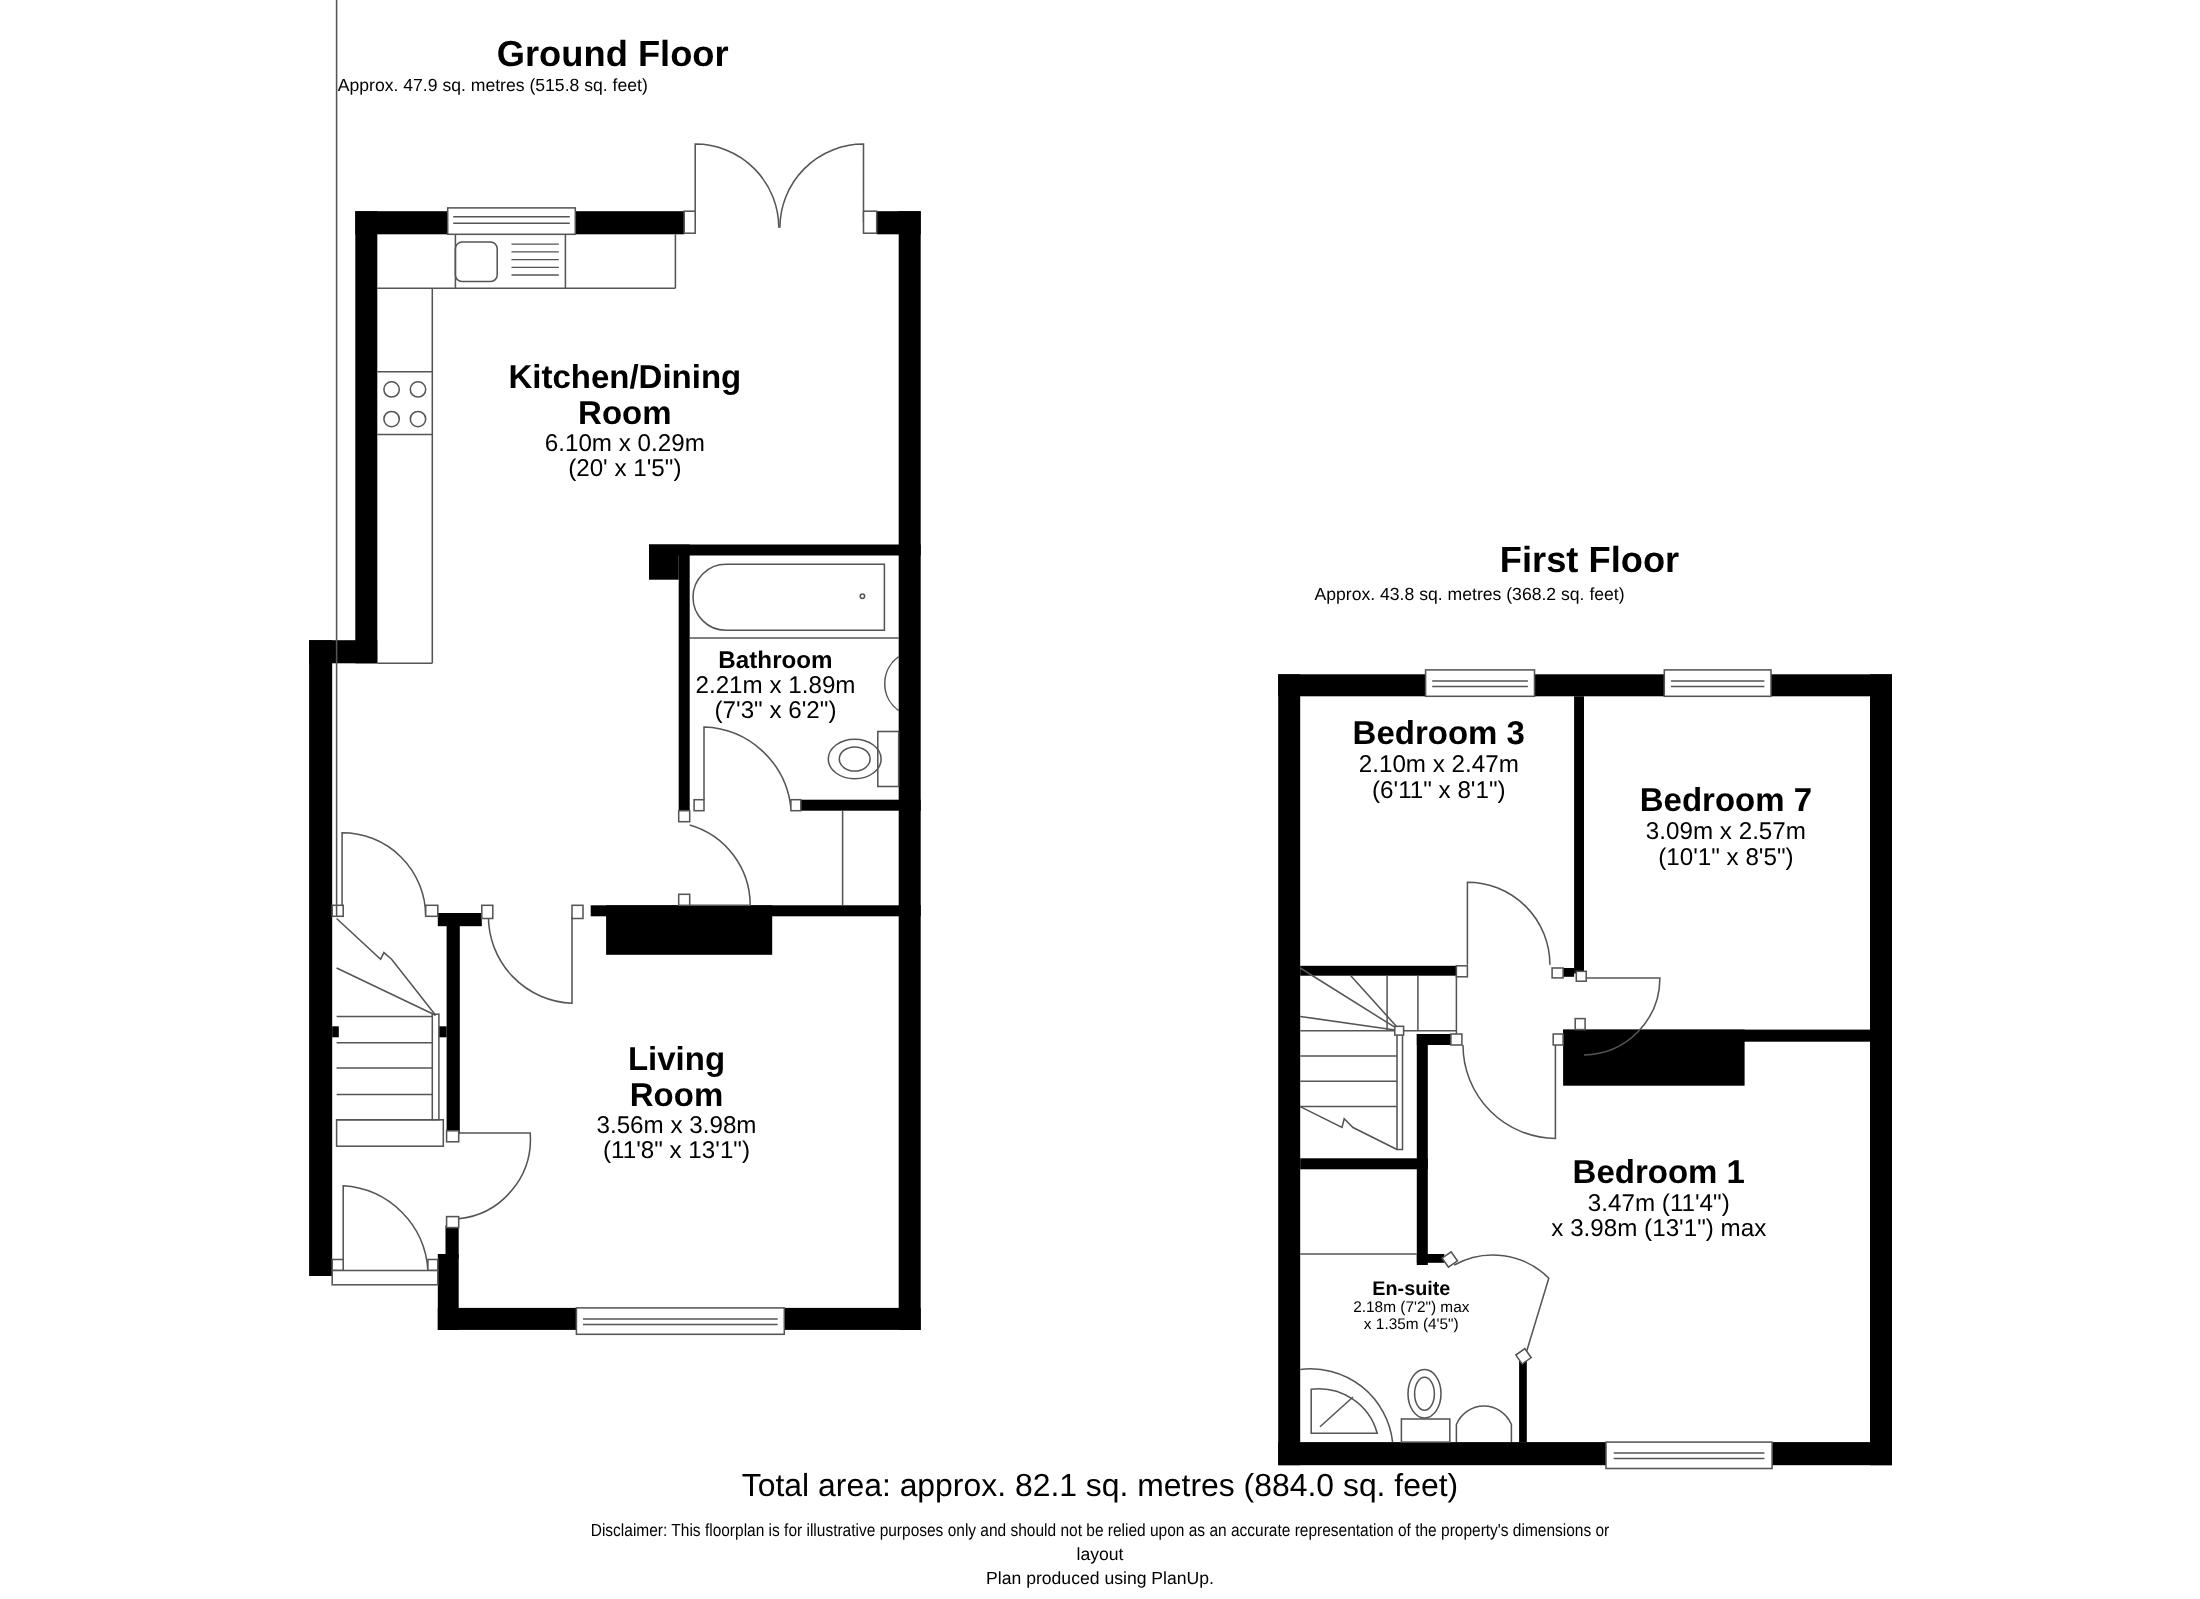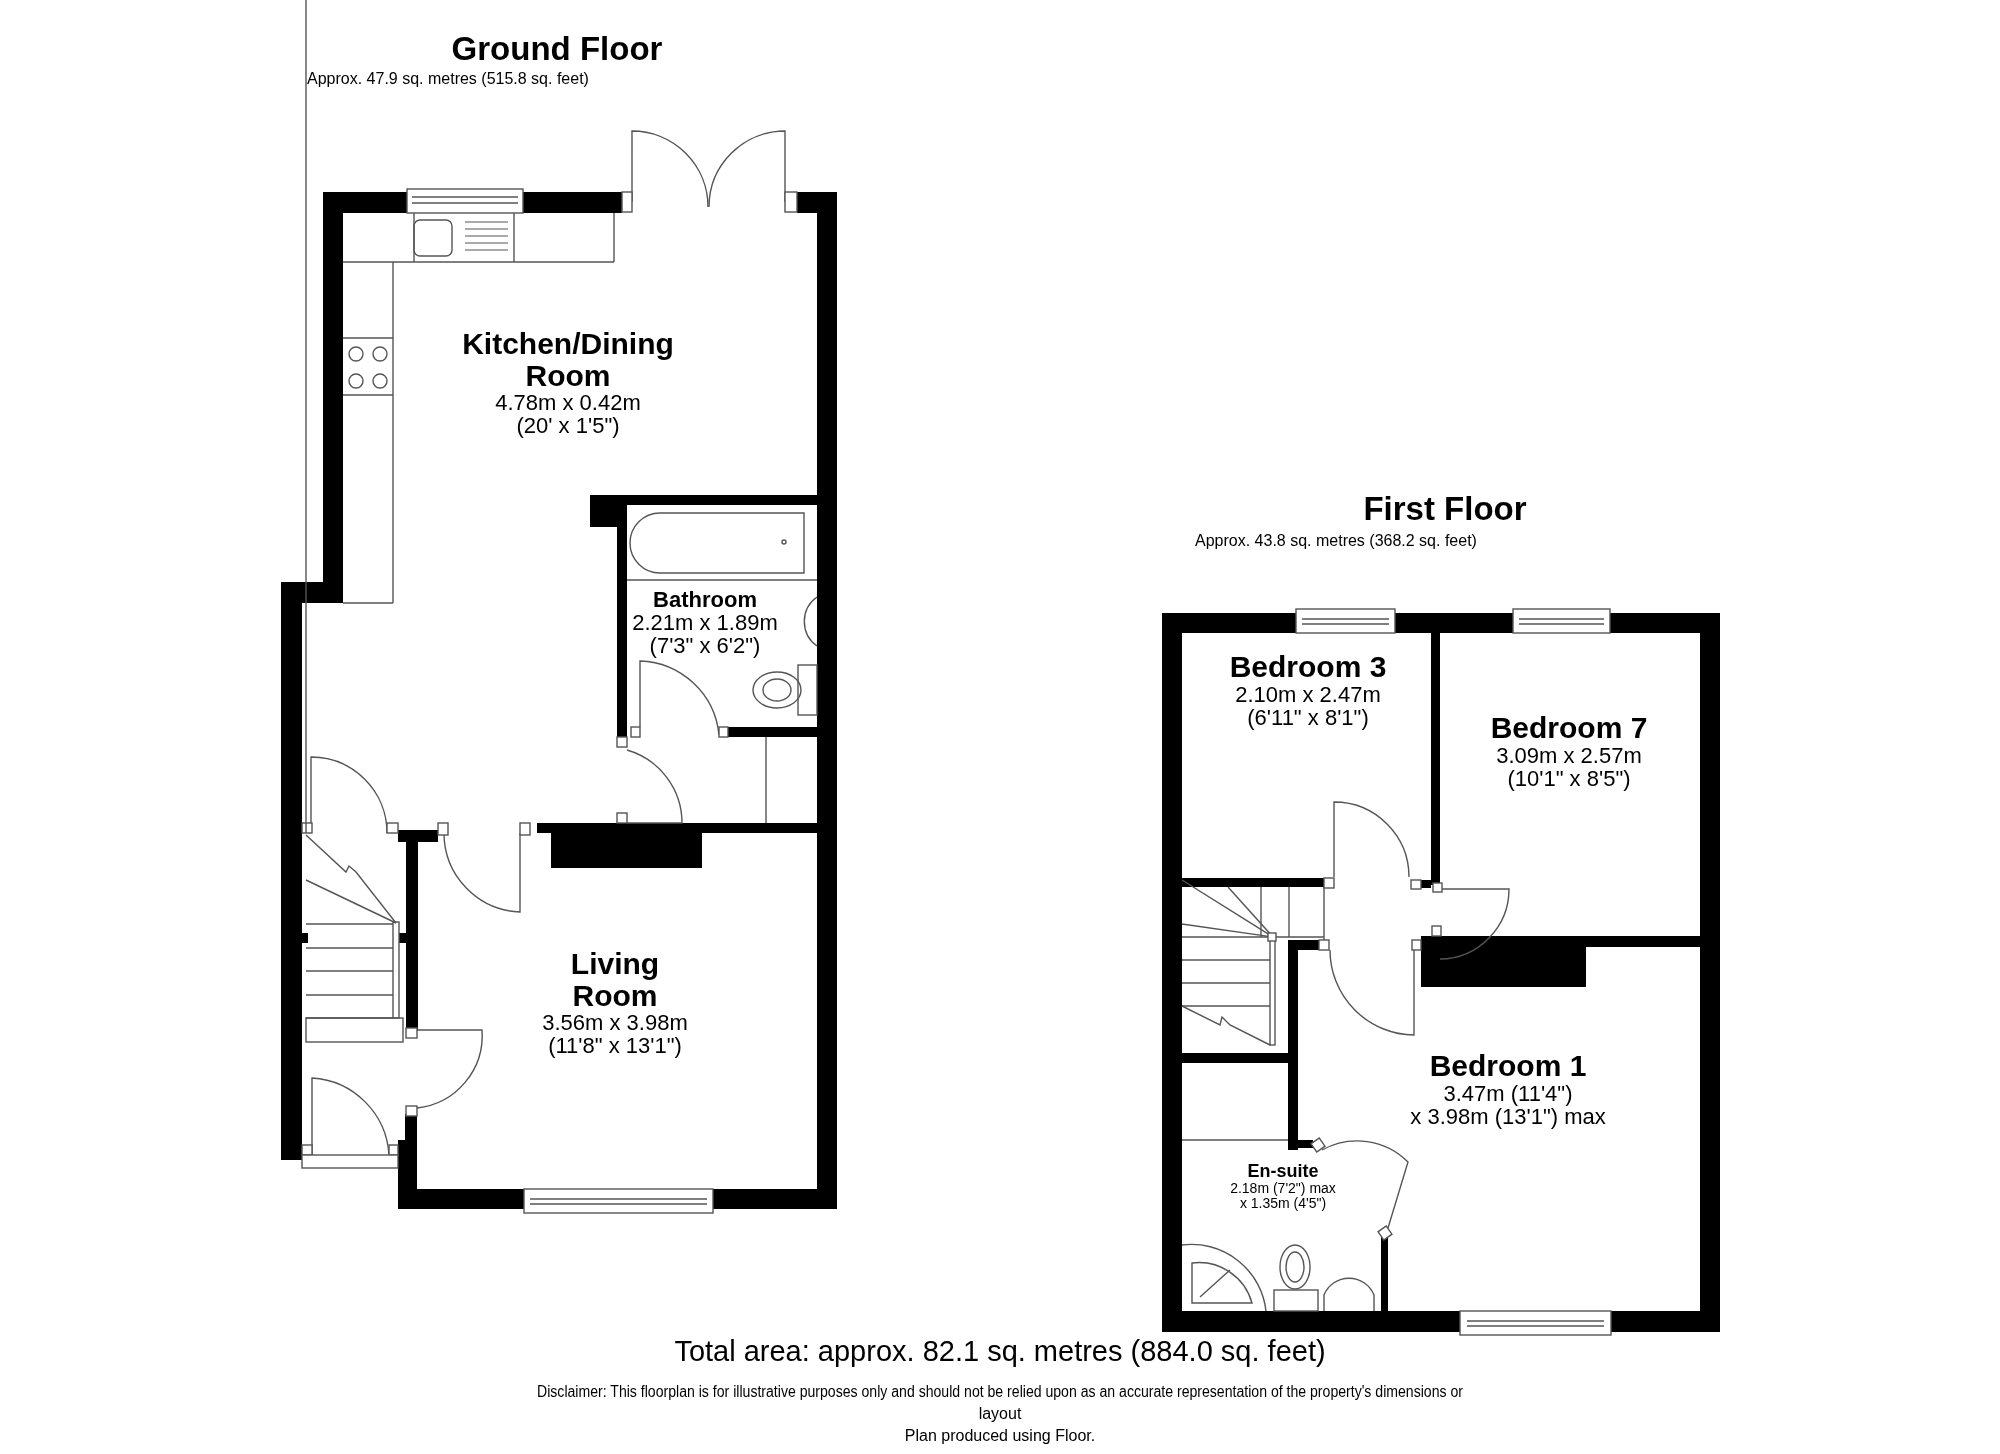--- a/index.html
+++ b/index.html
@@ -233,21 +233,21 @@
 
 <div class="abs floor-title" style="left:407px; top:30px; width:300px;">Ground Floor</div>
 <div class="abs floor-sub" style="left:307px; top:70px; width:500px;">Approx. 47.9 sq. metres (515.8 sq. feet)</div>
 
 <div class="abs floor-title" style="left:1295px; top:490px; width:300px;">First Floor</div>
 <div class="abs floor-sub" style="left:1195px; top:532px; width:500px;">Approx. 43.8 sq. metres (368.2 sq. feet)</div>
 
 <div class="room-label" style="left:568px; top:328px;">
   <span class="room-name">Kitchen/Dining</span>
   <span class="room-name">Room</span>
-  <span class="room-dim">4.78m x 0.42m</span>
+  <span class="room-dim">6.10m x 0.29m</span>
   <span class="room-dim">(20' x 1'5")</span>
 </div>
 
 <div class="room-label small" style="left:705px; top:588px;">
   <span class="room-name">Bathroom</span>
   <span class="room-dim">2.21m x 1.89m</span>
   <span class="room-dim">(7'3" x 6'2")</span>
 </div>
 
 <div class="room-label" style="left:615px; top:948px;">
@@ -277,13 +277,13 @@
 
 <div class="room-label tiny" style="left:1283px; top:1162px;">
   <span class="room-name">En-suite</span>
   <span class="room-dim">2.18m (7'2") max</span>
   <span class="room-dim">x 1.35m (4'5")</span>
 </div>
 
 <div class="abs footer-total" style="left:500px; top:1335px; width:1000px;">Total area: approx. 82.1 sq. metres (884.0 sq. feet)</div>
 <div class="abs footer-small" style="left:300px; top:1383px; width:1400px; transform: scaleX(0.88); transform-origin: center;">Disclaimer: This floorplan is for illustrative purposes only and should not be relied upon as an accurate representation of the property's dimensions or</div>
 <div class="abs footer-small" style="left:300px; top:1405px; width:1400px;">layout</div>
-<div class="abs footer-small" style="left:300px; top:1427px; width:1400px;">Plan produced using Floor.</div>
+<div class="abs footer-small" style="left:300px; top:1427px; width:1400px;">Plan produced using PlanUp.</div>
 
 </body></html>

